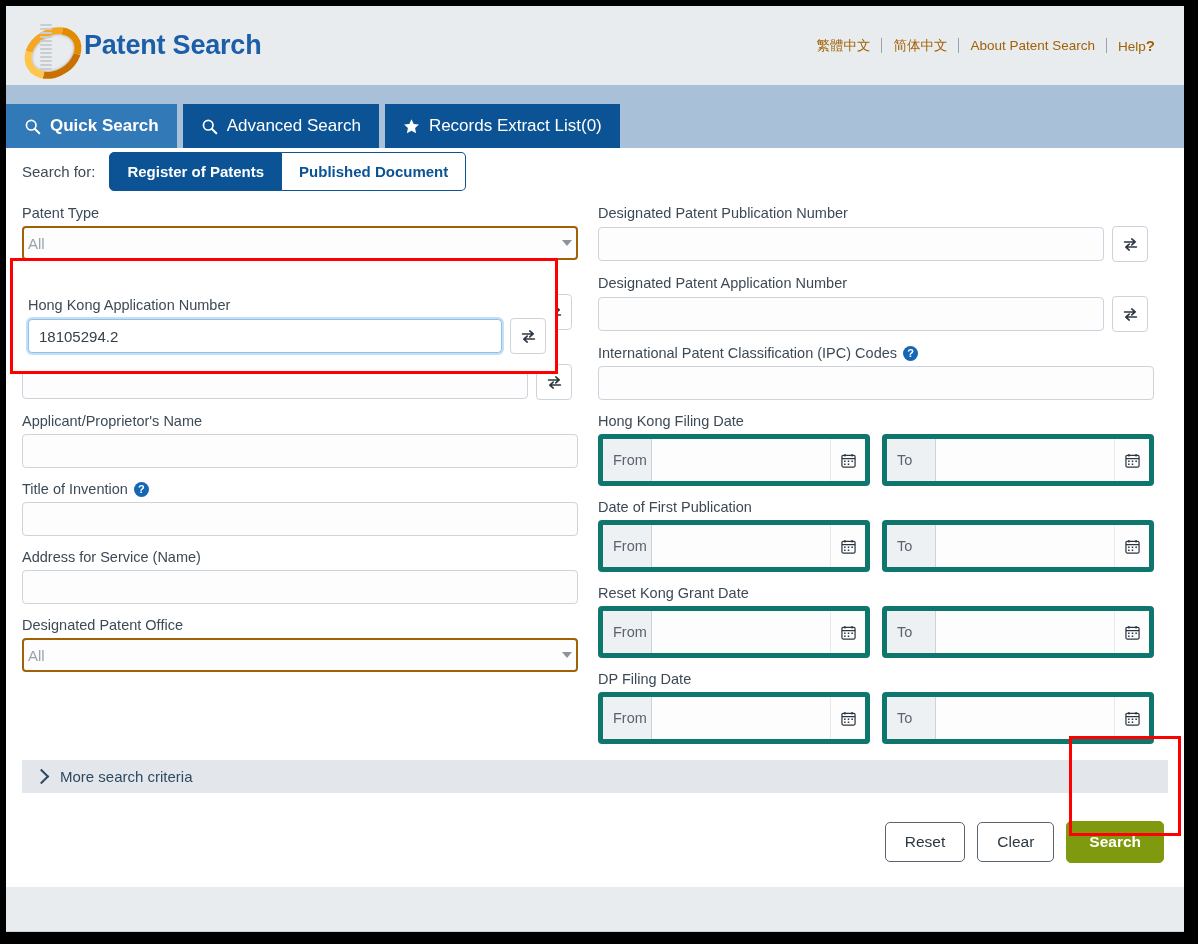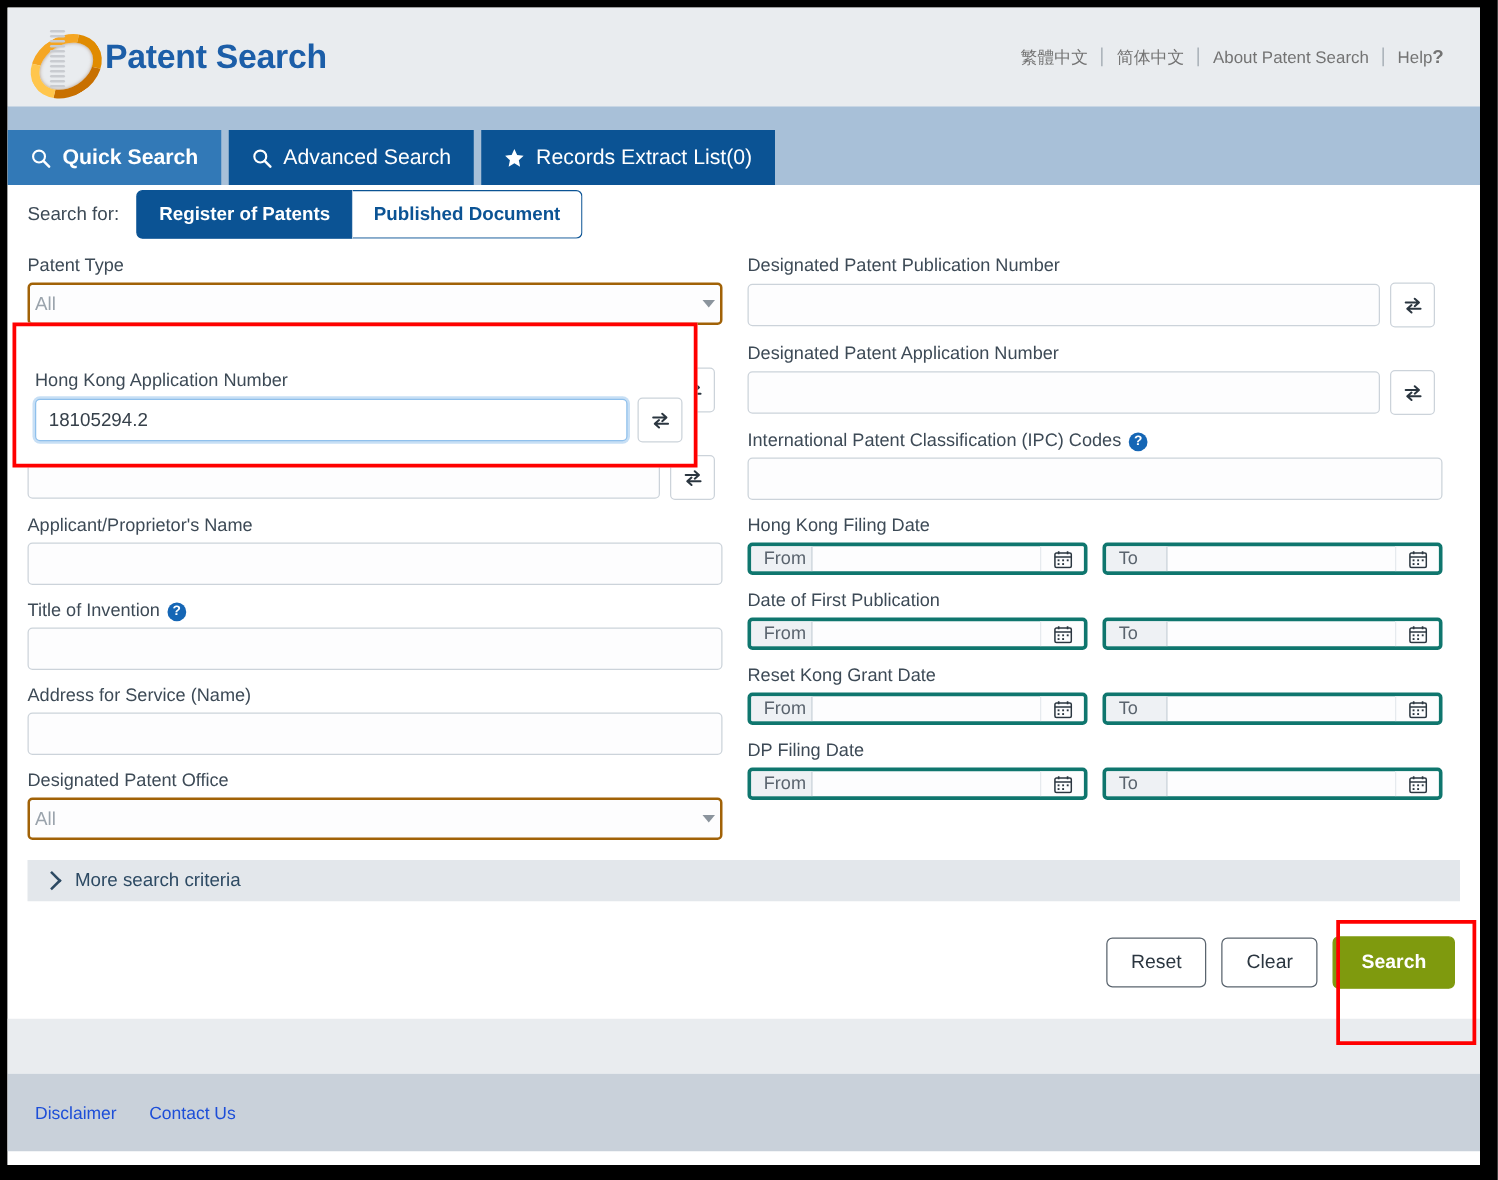--- a/index.html
+++ b/index.html
@@ -80,21 +80,21 @@
     right: 18px;
     top: 50%;
     transform: translateY(-50%);
     display: flex;
     align-items: center;
     font-size: 13.5px;
     color: #3d4a56;
   }
   #header-nav .navlink {
     padding: 0 11px;
-    color: #737373;
+    color: #a16207;
     text-decoration: none;
     white-space: nowrap;
   }
   #header-nav .sep {
     width: 1px;
     height: 15px;
     background: #9aa3ac;
   }
   #header-nav .help-q {
     font-weight: bold;
@@ -246,22 +246,22 @@
     cursor: pointer;
     flex: none;
     color: #2b3640;
     font-size: 15px;
   }
   
   .daterow { display: flex; gap: 12px; }
   .dgroup {
     display: flex;
     width: 272px;
-    height: 26px;
-    border: 3px solid #0f766e;
+    height: 52px;
+    border: 5px solid #0f766e;
     border-radius: 4px;
     overflow: hidden;
     background: #fdfdfe;
     box-sizing: border-box;
   }
   .dprefix {
     width: 49px;
     flex: none;
     background: #eef1f4;
     border-right: 1px solid #ccd3da;

